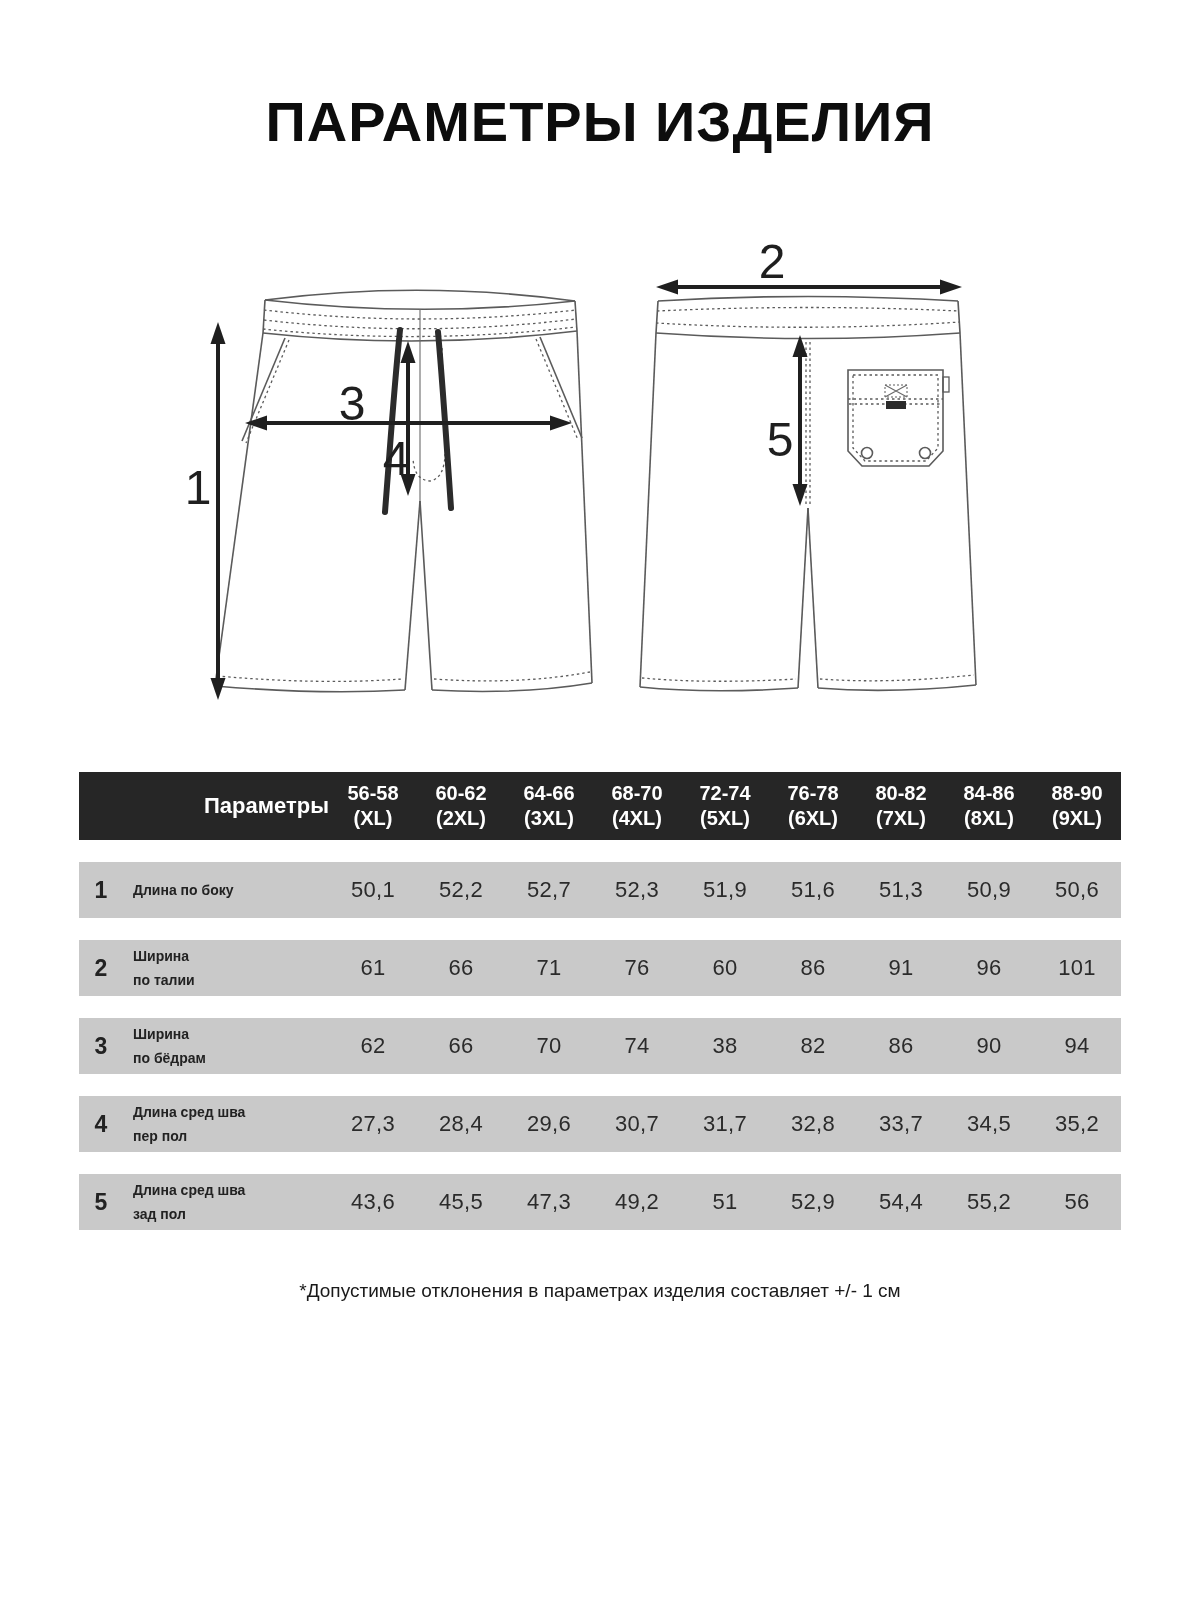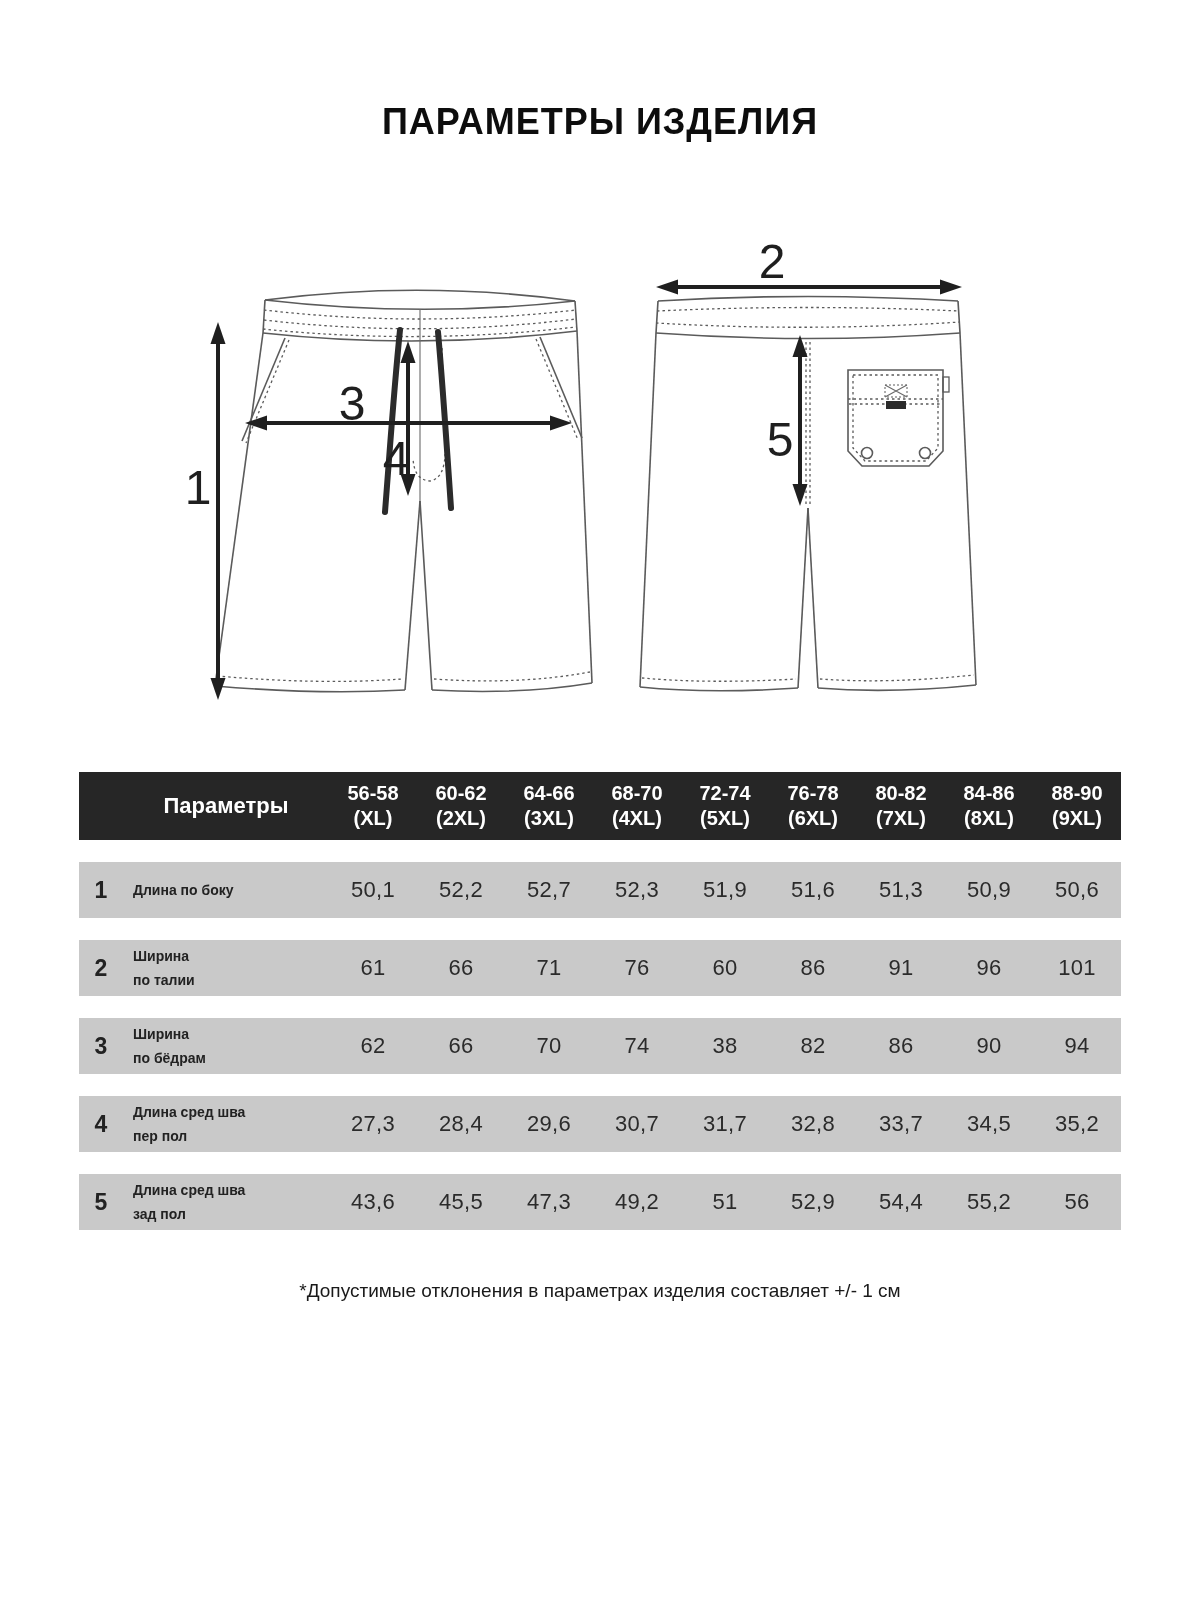--- a/index.html
+++ b/index.html
@@ -1,24 +1,24 @@
 <!DOCTYPE html>
 <html><head>
 <meta charset="utf-8">
 <style>
   html,body{margin:0;padding:0;background:#ffffff;}
   body{width:1200px;height:1600px;font-family:"Liberation Sans",sans-serif;color:#111;overflow:hidden;}
   .sheet{width:1200px;height:1600px;position:relative;}
-  h1.title{margin:0;padding-top:84px;text-align:center;font-size:36px;font-weight:700;letter-spacing:1px;line-height:76px;color:#0d0d0d;}
+  h1.title{margin:0;padding-top:84px;text-align:center;font-size:56px;font-weight:700;letter-spacing:1px;line-height:76px;color:#0d0d0d;}
   .diagram{width:1040px;margin:78px auto 0;}
   h2.subtitle{margin:50px 0 0;text-align:center;font-size:46px;font-weight:400;letter-spacing:.5px;line-height:60px;color:#131313;}
   table.size-table{width:1042px;margin:33px auto 0;border-collapse:separate;border-spacing:0 22px;table-layout:fixed;}
   table.size-table th{background:#262626;color:#fff;height:68px;vertical-align:middle;padding:0;font-weight:700;}
   th.h-num{width:44px;}
-  th.h-param{width:206px;text-align:center;padding-left:12px;font-size:22px;}
+  th.h-param{width:206px;text-align:right;padding-left:12px;font-size:22px;}
   th.h-size{font-size:20px;}
   th.h-size .line{line-height:25px;text-align:center;}
   tbody td{background:#c9c9c9;height:56px;vertical-align:middle;padding:0;color:#222;}
   td.num{text-align:center;font-weight:700;font-size:23px;}
   td.lbl{text-align:left;padding-left:10px;font-weight:700;font-size:14px;}
   td.lbl .line{line-height:24px;}
   td.val{text-align:center;font-size:22px;font-weight:400;letter-spacing:.3px;color:#2b2b2b;}
   .footnote{margin:28px 0 0;text-align:center;font-size:19px;font-weight:400;color:#1a1a1a;}
   svg text.mnum{font-family:"Liberation Sans",sans-serif;font-size:48px;fill:#1f1f1f;}
   .ln{fill:none;stroke:#5b5b5b;stroke-width:1.6;}

